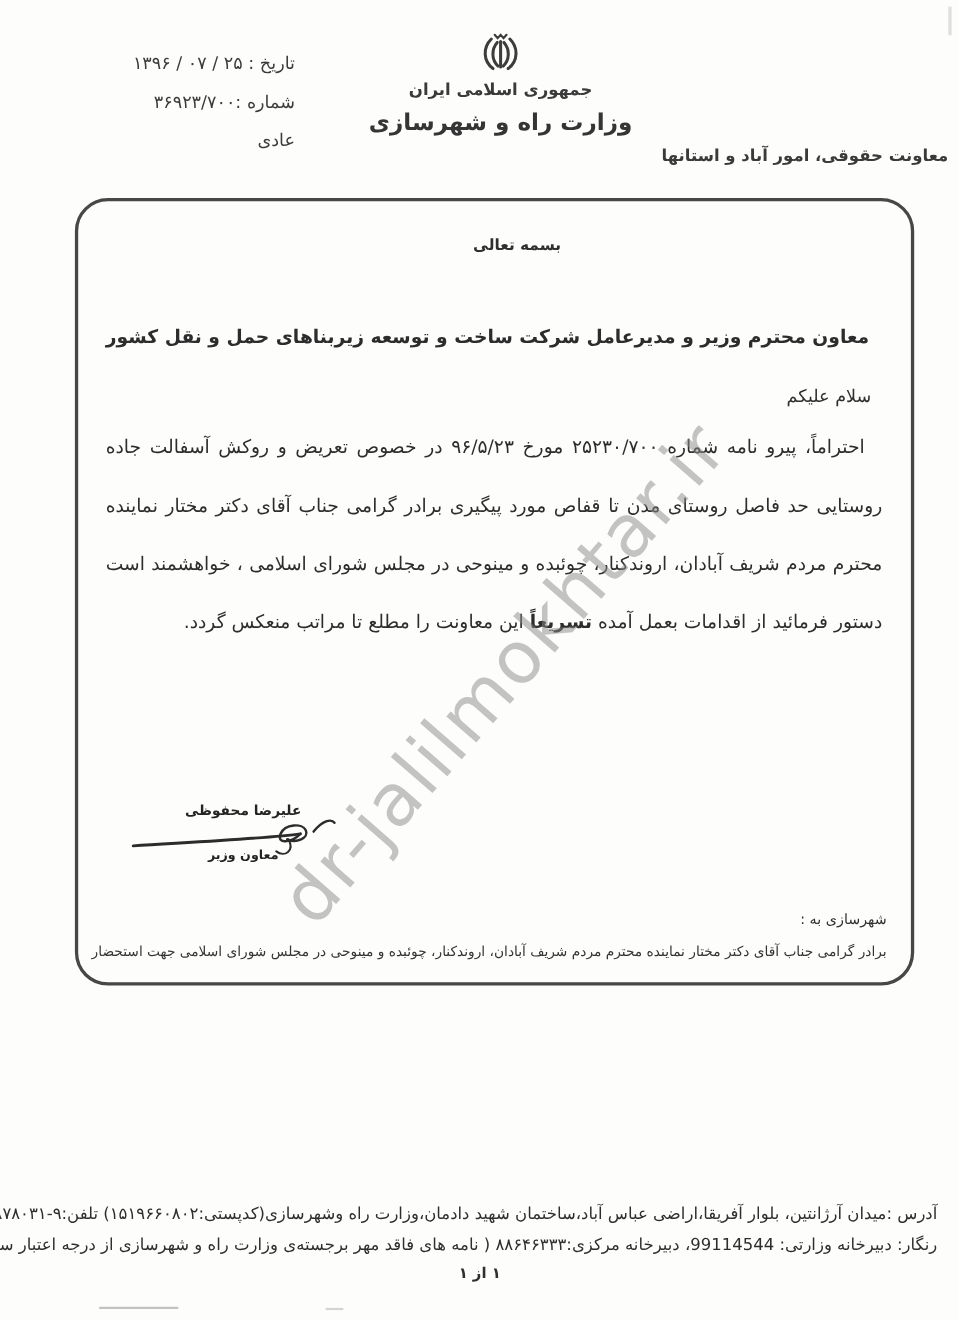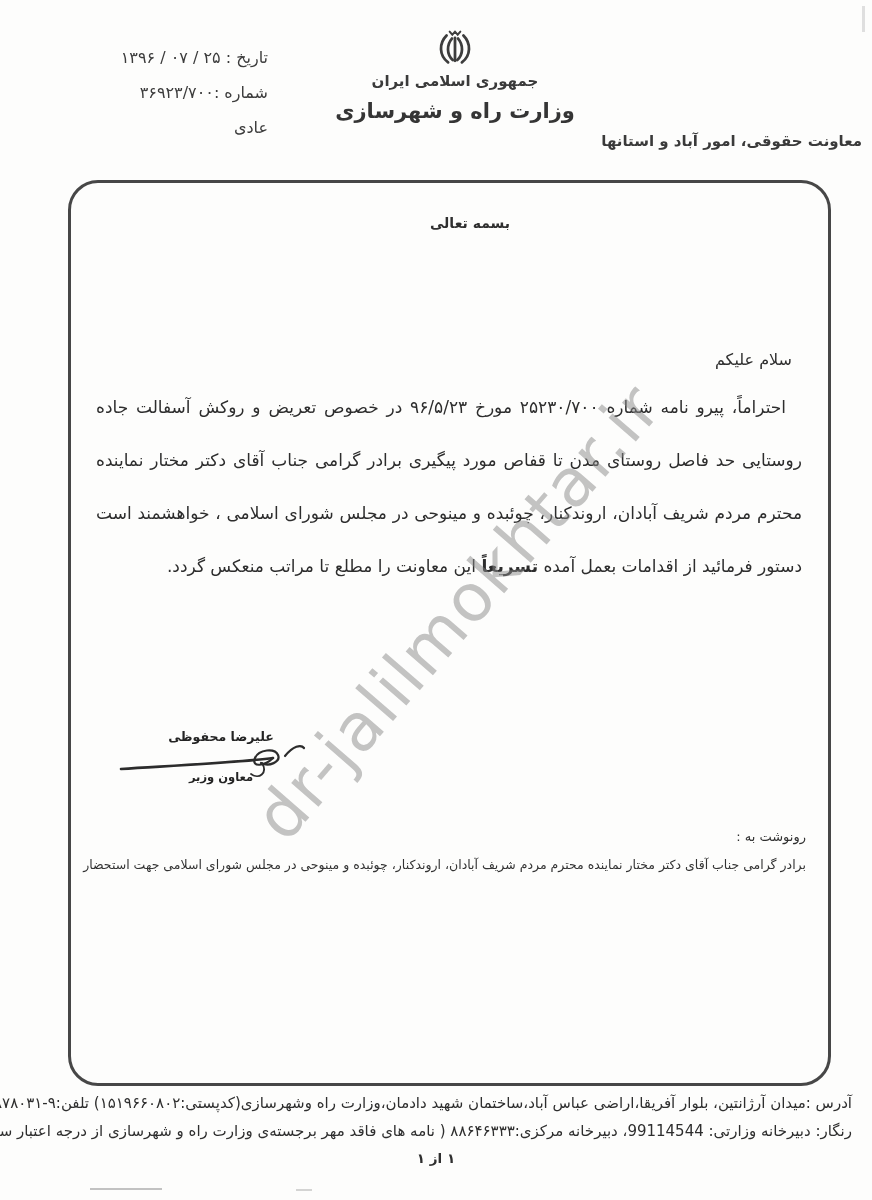--- a/index.html
+++ b/index.html
@@ -21,21 +21,21 @@
   .masthead { position:absolute; top:24px; left:310px; width:290px; text-align:center; }
   .emblem { display:block; margin:0 auto; }
   .country  { font-size:15px; font-weight:bold; color:#3a3a3a; margin-top:2px; }
   .ministry { font-size:21px; font-weight:bold; color:#353535; margin-top:9px; }
   .dept {
     position:absolute; top:132px; right:10px;
     font-size:15px; font-weight:bold; color:#3a3a3a; white-space:nowrap;
   }
   
   .frame {
-    position:absolute; left:68px; top:180px; width:763px; height:906px;
+    position:absolute; left:68px; top:180px; width:763px; height:716px;
     border:3px solid #474747; border-radius:30px; background:transparent;
   }
   .besmellah {
     position:absolute; top:32px; left:399px; transform:translateX(-50%);
     font-size:14px; font-weight:bold; white-space:nowrap;
   }
   .recipient { position:absolute; right:38px; font-size:17px; font-weight:bold; white-space:nowrap; color:#2c2c2c; }
   .r1 { top:76px; }
   .r2 { top:114px; }
   .greeting { position:absolute; top:167px; right:36px; font-size:16px; white-space:nowrap; }
@@ -100,38 +100,39 @@
       </g>
     </svg>
     <div class="country">جمهوری اسلامی ایران</div>
     <div class="ministry">وزارت راه و شهرسازی</div>
   </div>
 
   <div class="dept">معاونت حقوقی، امور آباد و استانها</div>
 
   <div class="frame">
     <div class="besmellah">بسمه تعالی</div>
+    <div class="recipient r2">معاون محترم وزیر و مدیرعامل شرکت ساخت و توسعه زیربناهای حمل و نقل کشور</div>
     <div class="greeting">سلام علیکم</div>
 
     <p class="body-text"><span>احتراماً، پیرو نامه شماره ۲۵۲۳۰/۷۰۰ مورخ ۹۶/۵/۲۳ در خصوص تعریض و روکش آسفالت جاده روستایی حد فاصل روستای مدن تا قفاص مورد پیگیری برادر گرامی جناب آقای دکتر مختار نماینده محترم مردم شریف آبادان، اروندکنار، چوئبده و مینوحی در مجلس شورای اسلامی ، خواهشمند است دستور فرمائید از اقدامات بعمل آمده </span><b>تسریعاً</b><span> این معاونت را مطلع تا مراتب منعکس گردد.</span></p>
 
     <div class="signature">
       <div class="sig-name">علیرضا محفوظی</div>
       <svg class="sig-stroke" viewBox="0 0 195 60" width="195" height="60" aria-hidden="true">
         <g fill="none" stroke="#2c2c2c" stroke-linecap="round">
           <path d="M6 37 C 70 33, 130 30, 158 26" stroke-width="2.6"></path>
           <path d="M158 26 C 150 34, 136 36, 140 26 C 144 17, 160 16, 163 23 C 166 30, 154 35, 146 31" stroke-width="2.2"></path>
           <path d="M170 24 C 178 14, 186 12, 189 16" stroke-width="2.2"></path>
           <path d="M147 31 C 153 41, 144 48, 136 42" stroke-width="1.8"></path>
         </g>
       </svg>
       <div class="sig-title">معاون وزیر</div>
     </div>
 
-    <div class="cc-label">رونوشت به :</div>
+    <div class="cc-label">شهرسازی به :</div>
     <div class="cc-line">برادر گرامی جناب آقای دکتر مختار نماینده محترم مردم شریف آبادان، اروندکنار، چوئبده و مینوحی در مجلس شورای اسلامی جهت استحضار</div>
   </div>
 
   <div class="watermark">dr-jalilmokhtar.ir</div>
 
   <div class="footer-address">آدرس :میدان آرژانتین، بلوار آفریقا،اراضی عباس آباد،ساختمان شهید دادمان،وزارت راه وشهرسازی(کدپستی:۱۵۱۹۶۶۰۸۰۲) تلفن:۹-۸۸۸۷۸۰۳۱</div>
   <div class="footer-fax">رنگار: دبیرخانه وزارتی: 99114544، دبیرخانه مرکزی:۸۸۶۴۶۳۳۳ ( نامه های فاقد مهر برجسته‌ی وزارت راه و شهرسازی از درجه اعتبار ساقط می باشد)</div>
   <div class="page-number">۱ از ۱</div>
 
   <div class="artifact art-1"></div>

